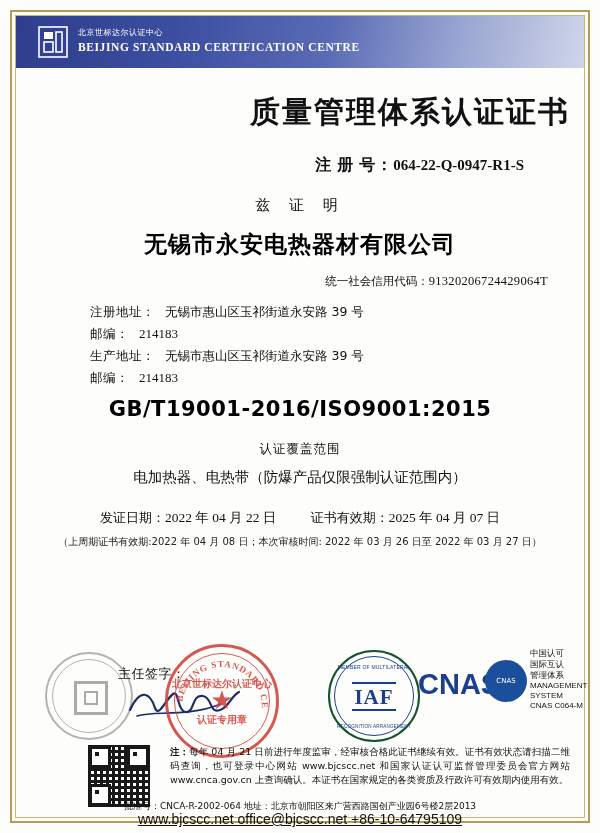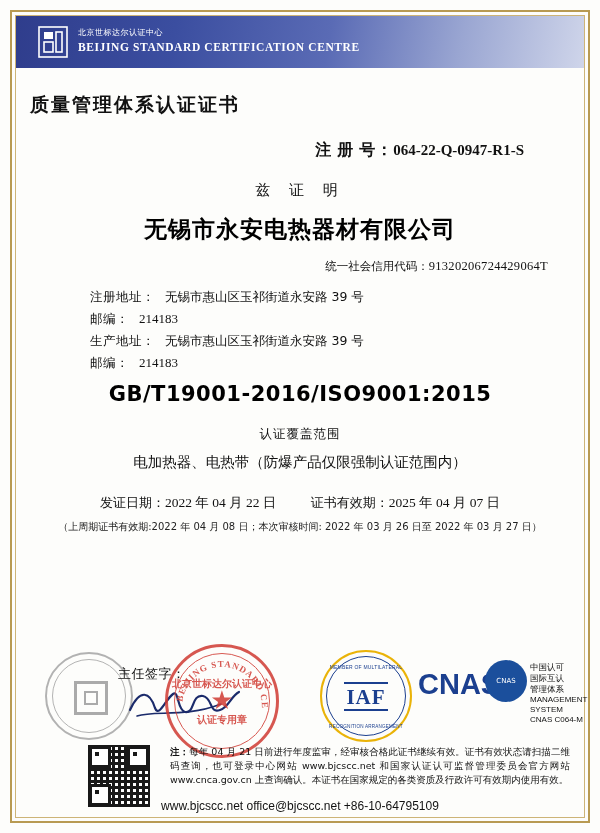--- a/index.html
+++ b/index.html
@@ -68,24 +68,24 @@
   }
 
   .content {
     position: absolute;
     left: 30px;
     top: 70px;
     width: 540px;
   }
 
   .title {
-    text-align: left;
-    font-family: "DejaVu Sans", sans-serif;
-    font-weight: bold;
-    font-size: 19px;
+    text-align: right;
+    font-family: "DejaVu Sans", sans-serif;
+    font-weight: bold;
+    font-size: 30px;
     letter-spacing: 2px;
     color: #111;
     margin-top: 22px;
   }
 
   .regno {
     text-align: right;
     padding-right: 46px;
     margin-top: 22px;
     font-size: 15px;
@@ -319,26 +319,26 @@
     text-align: center;
     font-family: "DejaVu Sans", sans-serif;
     font-size: 10px;
     color: #d03b33;
     font-weight: bold;
   }
 
   
   .iaf {
     position: absolute;
-    left: 290px;
+    left: 298px;
     top: 10px;
     width: 88px;
     height: 88px;
     border-radius: 50%;
-    border: 2px solid #eab308;
+    border: 2px solid #14532d;
   }
   .iaf .inner {
     position: absolute;
     left: 4px; top: 4px; right: 4px; bottom: 4px;
     border-radius: 50%;
     border: 1px solid #1b3f8f;
   }
   .iaf .top-t, .iaf .bot-t {
     position: absolute;
     width: 88px;
@@ -406,21 +406,21 @@
     transform: translate(-50%,-50%);
     color: #fff;
     font-family: "DejaVu Sans", sans-serif;
     font-size: 7px;
     text-align: center;
     line-height: 8px;
   }
   .cnas-right {
     position: absolute;
     left: 500px;
-    top: 22px;
+    top: 8px;
     font-family: "DejaVu Sans", sans-serif;
     font-size: 8.5px;
     color: #111;
     line-height: 11px;
   }
   .cnas-right .en {
     font-family: "Liberation Sans", sans-serif;
     font-size: 8px;
     line-height: 10px;
   }
@@ -473,21 +473,21 @@
     position: absolute;
     left: 30px;
     top: 800px;
     width: 540px;
     text-align: center;
     font-family: "DejaVu Sans", sans-serif;
     font-size: 9px;
     color: #111;
     line-height: 13px;
   }
-  .footer .en { font-family: "Liberation Sans", sans-serif; font-size: 12px; }
+  .footer .en { font-family: "Liberation Sans", sans-serif; font-size: 14px; text-decoration: underline; }
 </style>
 </head>
 <body>
 
 <div id="cert">
 
   <div class="border-outer"></div>
   <div class="border-inner"></div>
 
   <div class="header-band">
@@ -614,16 +614,17 @@
     <div class="corner bl">
         <i></i>
       </div>
   </div>
 
   <div class="note">
     <b>注：</b><span>每年 04 月 21 日前进行年度监审，经审核合格此证书继续有效。证书有效状态请扫描二维码查询，也可登录中心网站 www.bjcscc.net 和国家认证认可监督管理委员会官方网站 www.cnca.gov.cn 上查询确认。本证书在国家规定的各类资质及行政许可有效期内使用有效。</span>
   </div>
 
   <div class="footer">
+    <div>批准号：CNCA-R-2002-064  地址：北京市朝阳区来广营西路国创产业园6号楼2层2013</div>
     <div class="en">www.bjcscc.net  office@bjcscc.net  +86-10-64795109</div>
   </div>
 
 </div>
 
 </body></html>

